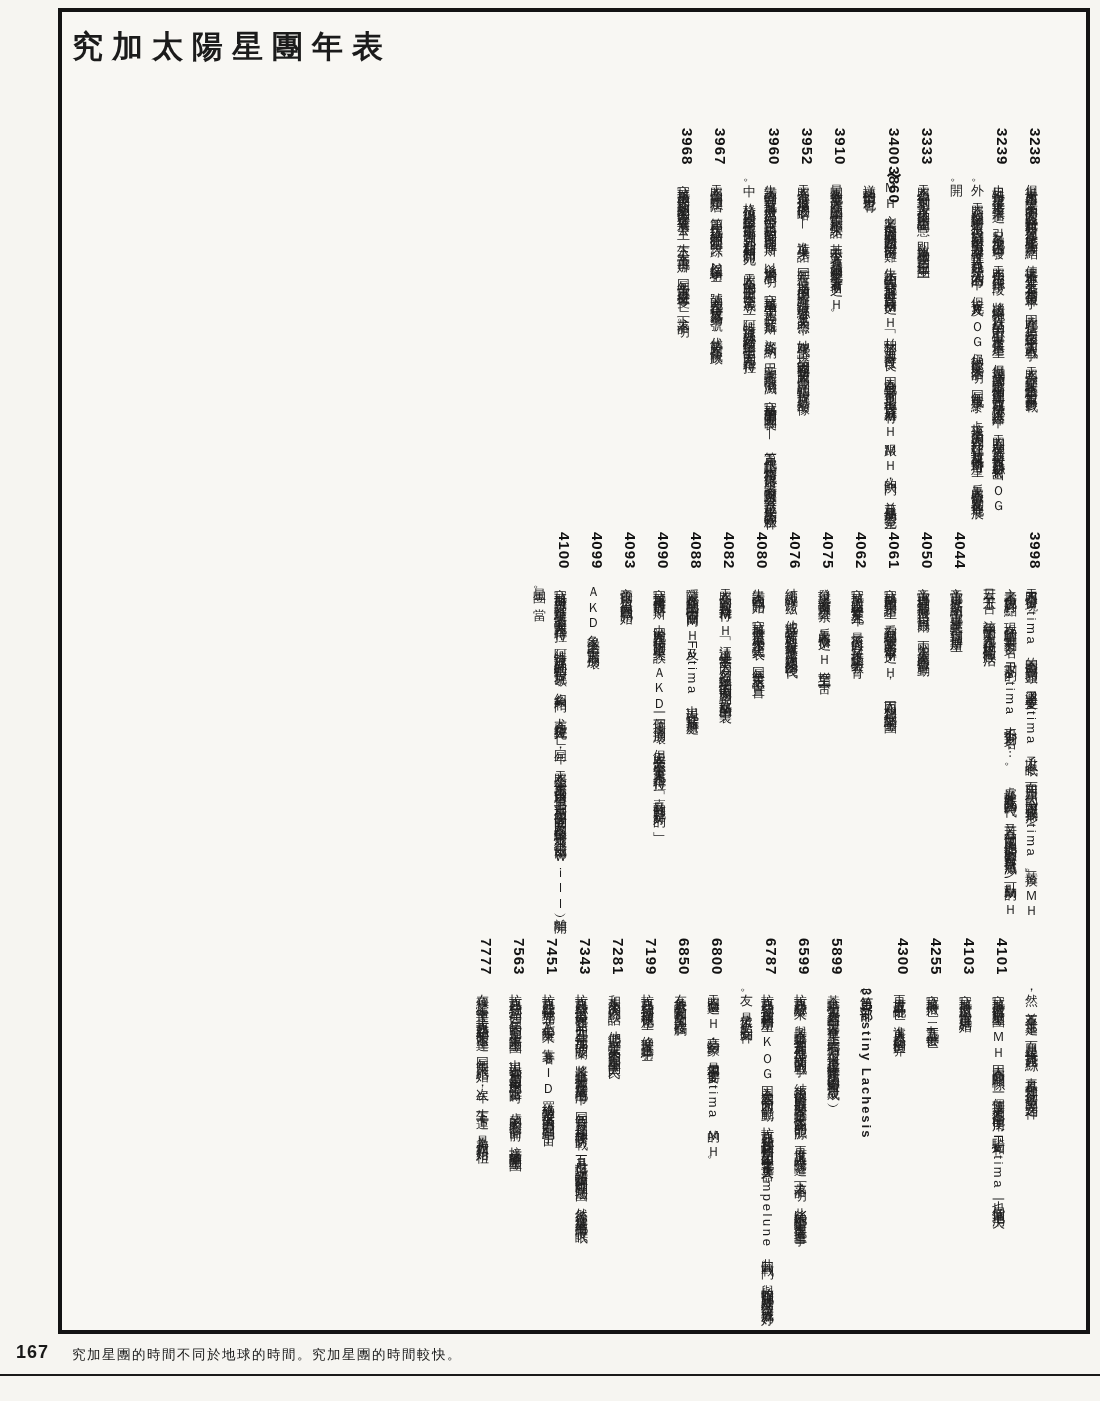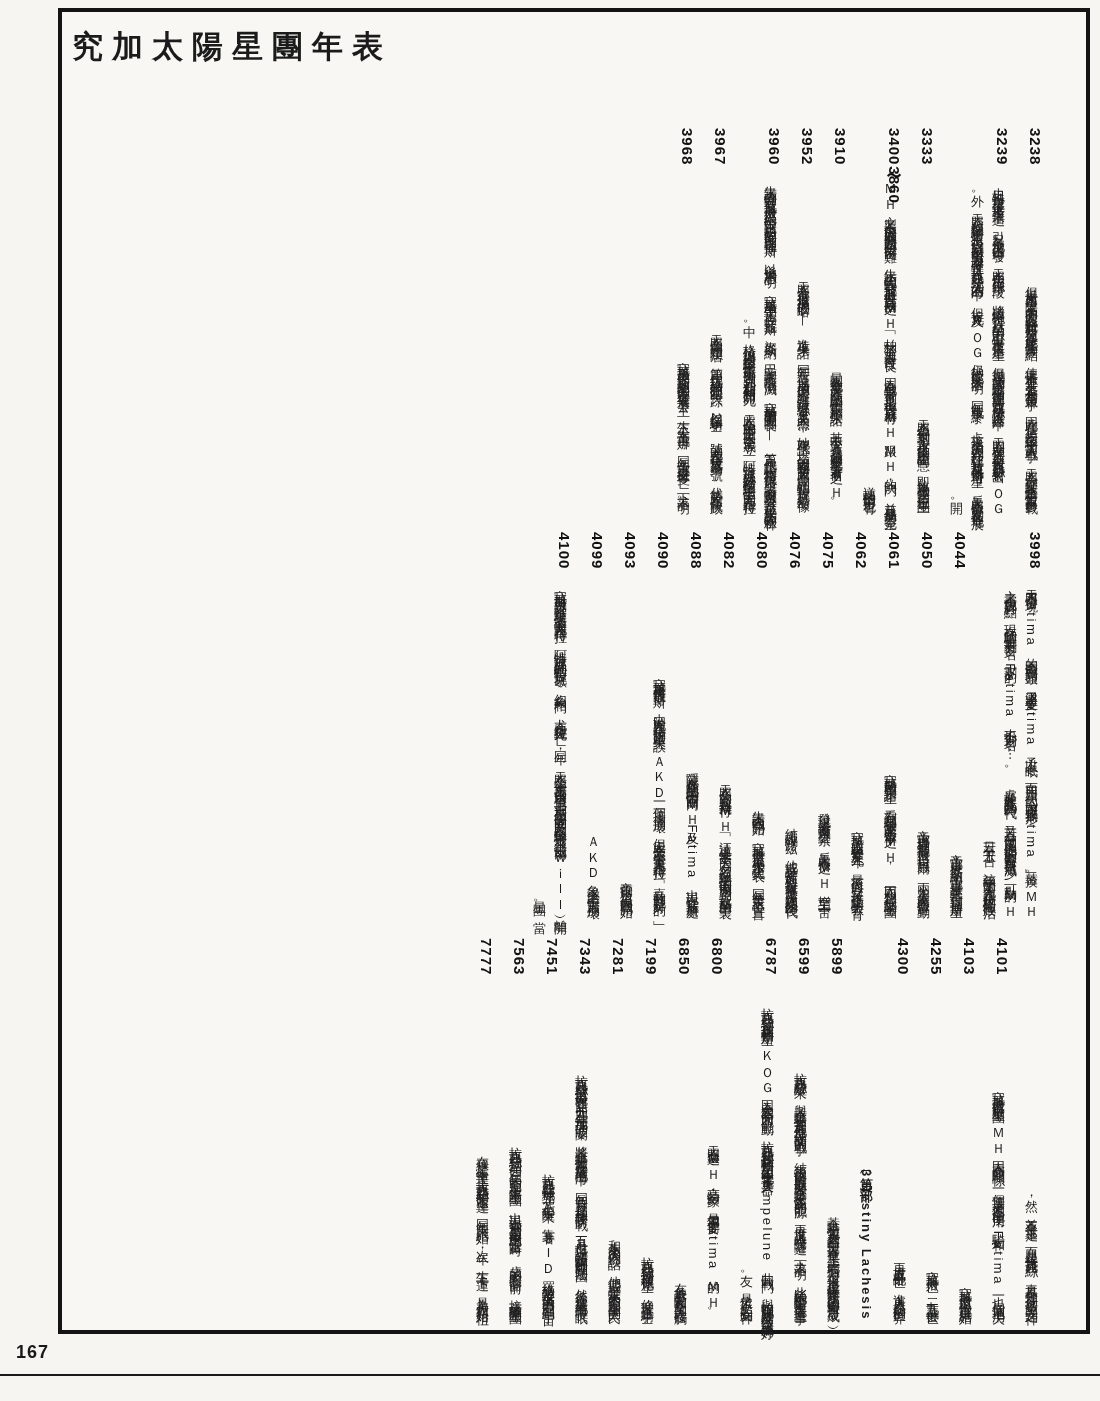--- a/index.html
+++ b/index.html
@@ -5,21 +5,21 @@
   html,body{margin:0;padding:0;}
   body{
     width:1100px;height:1401px;position:relative;
     background:#f6f5f1;
     font-family:"Liberation Sans","DejaVu Sans",sans-serif;
     color:#191919;
     overflow:hidden;
   }
   .frame{
     position:absolute;left:58px;top:8px;width:1032px;height:1326px;
-    border:4px solid #141414;background:#f8f7f3;box-sizing:border-box;text-align:right;
+    border:4px solid #141414;background:#f8f7f3;box-sizing:border-box;
   }
   .title{
     position:absolute;left:10px;top:14px;
     font-size:31px;font-weight:bold;letter-spacing:9px;color:#1b1b1b;
   }
   .band{
     position:absolute;left:6px;right:6px;height:382px;
     writing-mode:vertical-rl;text-orientation:mixed;
     padding-right:38px;box-sizing:border-box;
   }
@@ -222,13 +222,14 @@
       </div>
       <div class="entry">
         <div class="year">7777</div>
         <div class="etext">在綠之星「幸運」上拉克西絲和天照重逢。同年兩人結婚。次年，生下卡蓮。是為超人類始祖。</div>
       </div>
     </div>
 </div>
 
 <div class="footer">
   <span class="page-number">167</span>
+  <span class="footer-note">究加星團的時間不同於地球的時間。究加星團的時間較快。</span>
 </div>
 
 </body></html>

